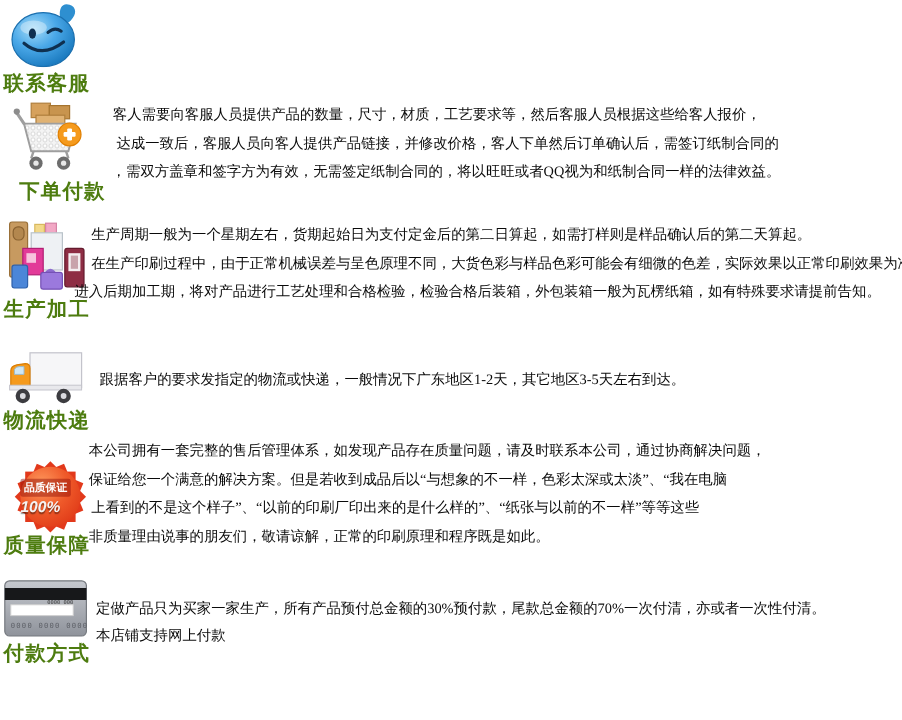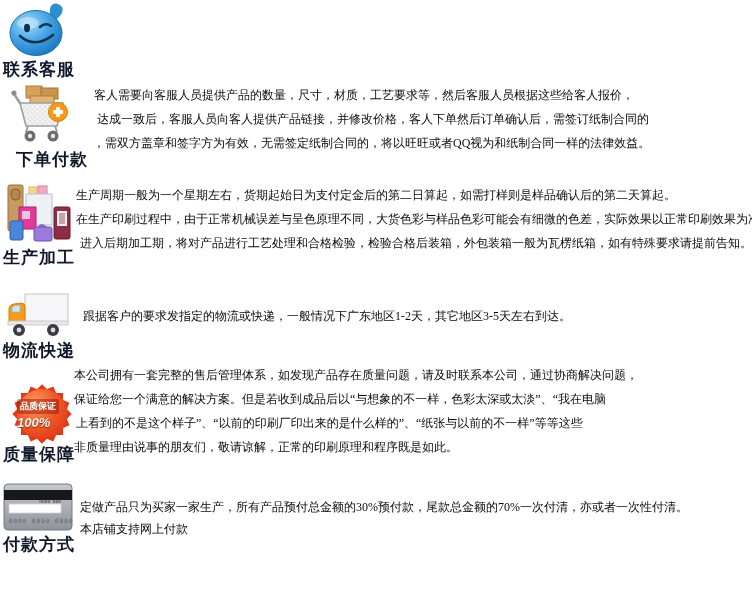--- a/index.html
+++ b/index.html
@@ -1,39 +1,39 @@
 <!DOCTYPE html>
 <html><head>
 <meta charset="utf-8">
 <style>
   html,body{margin:0;padding:0;background:#fff;}
   .page{position:relative;width:752px;height:600px;background:#ffffff;overflow:hidden;
         font-family:"Liberation Serif","DejaVu Serif",serif;}
   .abs{position:absolute;}
   .txt{position:absolute;white-space:nowrap;font-size:12px;color:#0a0a0a;
        font-family:"Liberation Serif","DejaVu Serif",serif;line-height:16px;}
-  .label{position:absolute;white-space:nowrap;font-size:17px;font-weight:bold;color:#0f172a;
+  .label{position:absolute;white-space:nowrap;font-size:17px;font-weight:bold;color:#4d7c0f;
          font-family:"Liberation Sans","DejaVu Sans",sans-serif;letter-spacing:1px;}
 
   
   .icon-contact{left:8px;top:2px;}
   .label-contact{left:3px;top:58px;}
   .t-contact-0{left:95px;top:33px;}
   
   .icon-order{left:10px;top:84px;}
   .label-order{left:3px;top:148px;margin-left:13px;}
   .t-order-0{left:94px;top:87px;}
   .t-order-1{left:97px;top:111px;}
   .t-order-2{left:93px;top:135px;}
   
   .icon-production{left:5px;top:183px;}
   .label-production{left:3px;top:246px;}
   .t-production-0{left:76px;top:187px;}
   .t-production-1{left:76px;top:211px;}
-  .t-production-2{left:80px;top:235px;}
+  .t-production-2{left:62px;top:235px;}
   
   .icon-logistics{left:6px;top:292px;}
   .label-logistics{left:3px;top:339px;}
   .t-logistics-0{left:83px;top:308px;}
   
   .icon-quality{left:11px;top:383px;}
   .label-quality{left:3px;top:443px;}
   .t-quality-0{left:74px;top:367px;}
   .t-quality-1{left:74px;top:391px;}
   .t-quality-2{left:76px;top:415px;}

